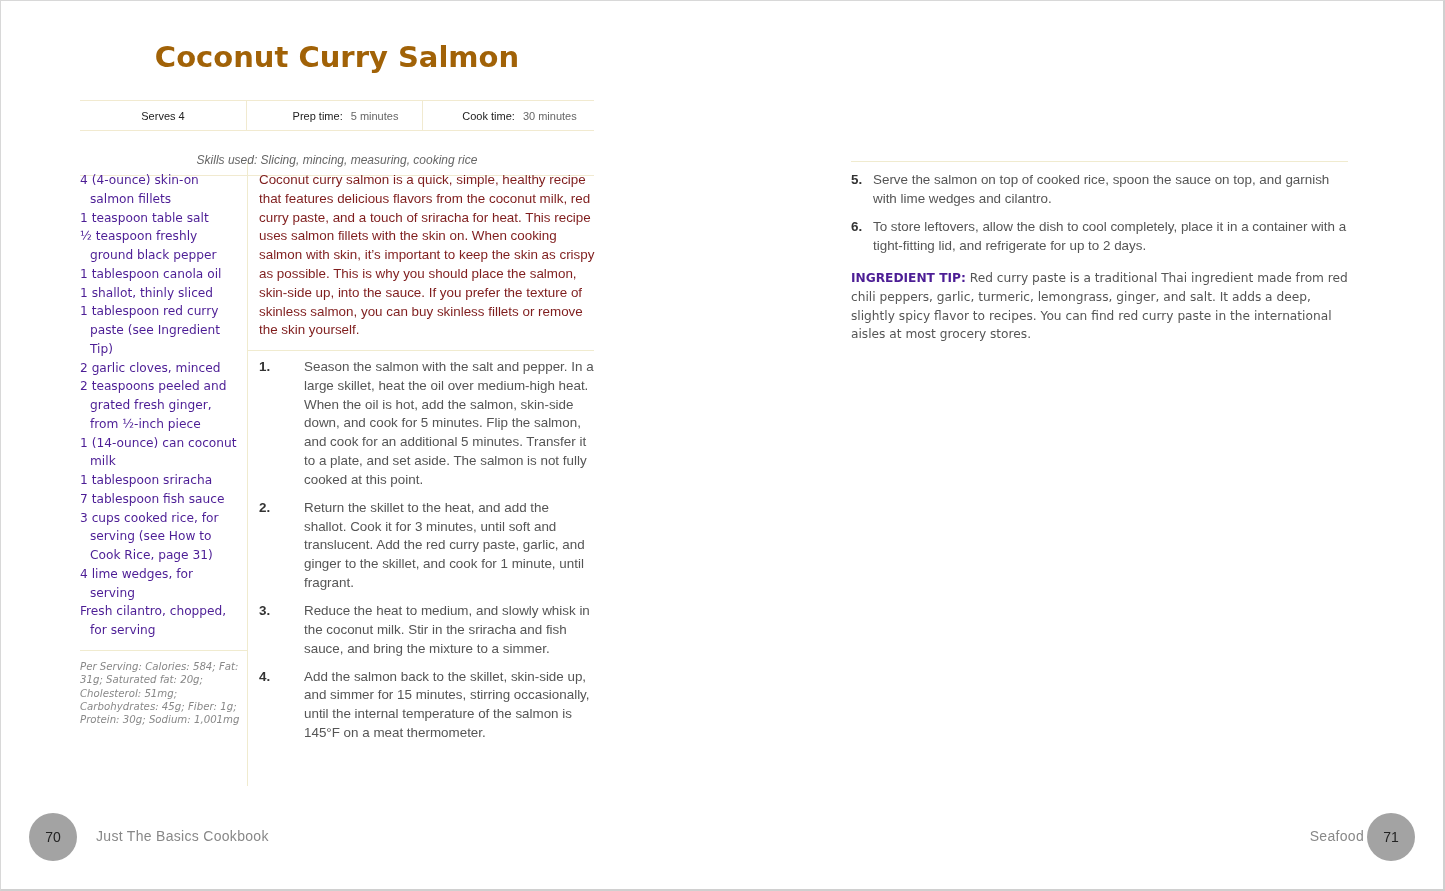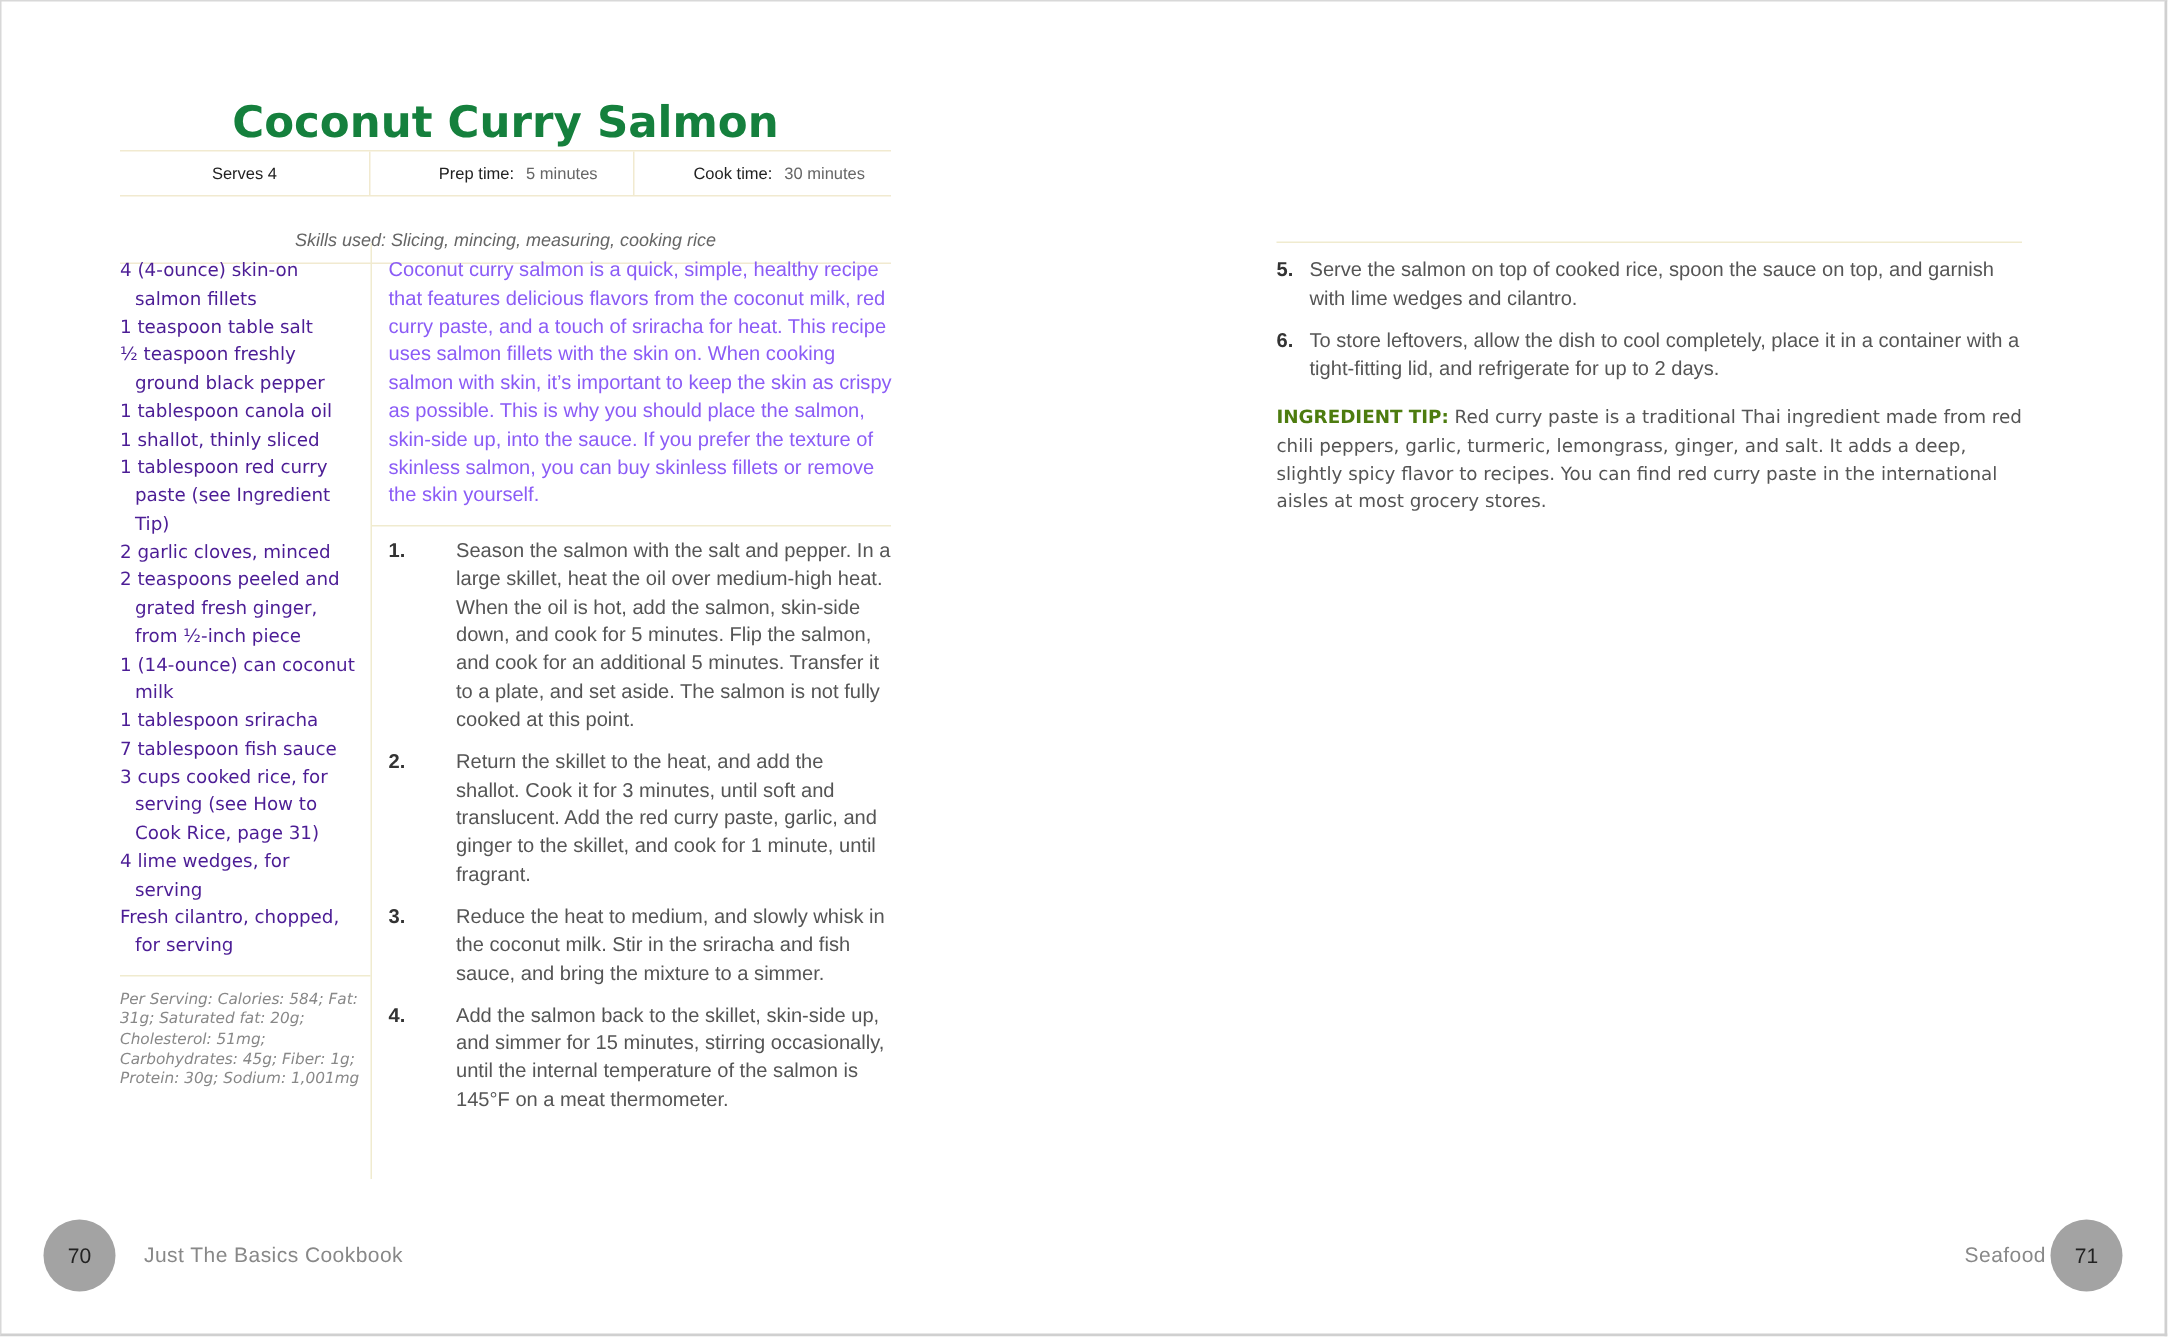--- a/index.html
+++ b/index.html
@@ -3,23 +3,23 @@
 <meta charset="utf-8">
 <style>
   * { box-sizing: border-box; margin: 0; padding: 0; }
   html, body { width: 1445px; height: 891px; background: #ffffff; overflow: hidden; }
   body { font-family: "Liberation Sans", sans-serif; color: #555; position: relative; }
   .frame { position: absolute; left: 0; top: 0; width: 1445px; height: 891px;
            border-top: 1px solid #d8d8d8; border-left: 1px solid #d8d8d8;
            border-right: 2px solid #d0d0d0; border-bottom: 2px solid #d0d0d0; }
 
   
-  .title { position: absolute; left: 80px; top: 64px; width: 514px; text-align: center;
+  .title { position: absolute; left: 80px; top: 40px; width: 514px; text-align: center;
            font-family: "DejaVu Sans", sans-serif; font-weight: bold; font-size: 29px;
-           color: #15803d; letter-spacing: 0px; }
+           color: #a16207; letter-spacing: 0px; }
   .meta-row { position: absolute; left: 80px; top: 100px; width: 514px; height: 31px;
               border-top: 1px solid #f1ead0; border-bottom: 1px solid #f1ead0; display: flex; }
   .meta-cell { flex: none; display: flex; align-items: center; justify-content: center;
                font-size: 11px; color: #222; text-align: center; }
   .meta-cell + .meta-cell { border-left: 1px solid #f1ead0; padding-left: 22px; }
   .meta-cell .lbl { color: #222; }
   .meta-cell .val { color: #666; margin-left: 8px; }
   .skills { position: absolute; left: 80px; top: 145px; width: 514px; height: 31px;
             border-bottom: 1px solid #f1ead0; text-align: center; line-height: 31px;
             font-style: italic; font-size: 12px; color: #666; }
@@ -28,37 +28,37 @@
 
   .ingredients { position: absolute; left: 80px; top: 171px; width: 160px; list-style: none; }
   .ingredients li { font-family: "DejaVu Sans", sans-serif; font-size: 12.2px; line-height: 18.75px;
                     color: #4c1d95; padding-left: 10px; text-indent: -10px; }
   .ing-divider { position: absolute; left: 80px; top: 650px; width: 167px; height: 1px; background: #f0ebcf; }
   .nutrition { position: absolute; left: 80px; top: 660px; width: 165px;
                font-family: "DejaVu Sans", sans-serif; font-style: italic; font-size: 10.2px;
                line-height: 13.3px; color: #888; }
 
   .intro { position: absolute; left: 259px; top: 171px; width: 336px; font-size: 13.4px;
-           line-height: 18.8px; color: #8b5cf6; }
+           line-height: 18.8px; color: #7f1d1d; }
   .intro-divider { position: absolute; left: 248px; top: 350px; width: 346px; height: 1px; background: #f0ebcf; }
 
   .steps { position: absolute; left: 259px; top: 358px; width: 336px; list-style: none; }
   .steps li { display: flex; font-size: 13.4px; line-height: 18.8px; color: #555; margin-bottom: 9.2px; }
   .steps .num { flex: none; width: 21px; font-weight: bold; color: #333; }
   .steps .txt { flex: 1; margin-left: 24px; }
 
   
   .r-divider { position: absolute; left: 851px; top: 161px; width: 497px; height: 1px; background: #f0ebcf; }
   .steps-r { position: absolute; left: 851px; top: 171px; width: 500px; list-style: none; }
   .steps-r li { display: flex; font-size: 13.4px; line-height: 18.8px; color: #555; margin-bottom: 9.2px; }
   .steps-r .num { flex: none; width: 22px; font-weight: bold; color: #333; }
   .steps-r .txt { flex: 1; }
   .tip { position: absolute; left: 851px; top: 269px; width: 500px;
          font-family: "DejaVu Sans", sans-serif; font-size: 12.2px; line-height: 18.8px; color: #555; }
-  .tip .tip-label { font-weight: bold; color: #4d7c0f; }
+  .tip .tip-label { font-weight: bold; color: #4c1d95; }
 
   
   .page-badge { position: absolute; width: 48px; height: 48px; border-radius: 50%;
                 background: #a3a3a3; color: #222; font-size: 14px; display: flex;
                 align-items: center; justify-content: center; }
   .badge-left { left: 29px; top: 813px; }
   .badge-right { left: 1367px; top: 813px; }
   .footer-text { position: absolute; top: 828px; font-size: 14px; color: #888; letter-spacing: 0.3px; }
   .footer-left { left: 96px; }
   .footer-right { right: 81px; text-align: right; }

